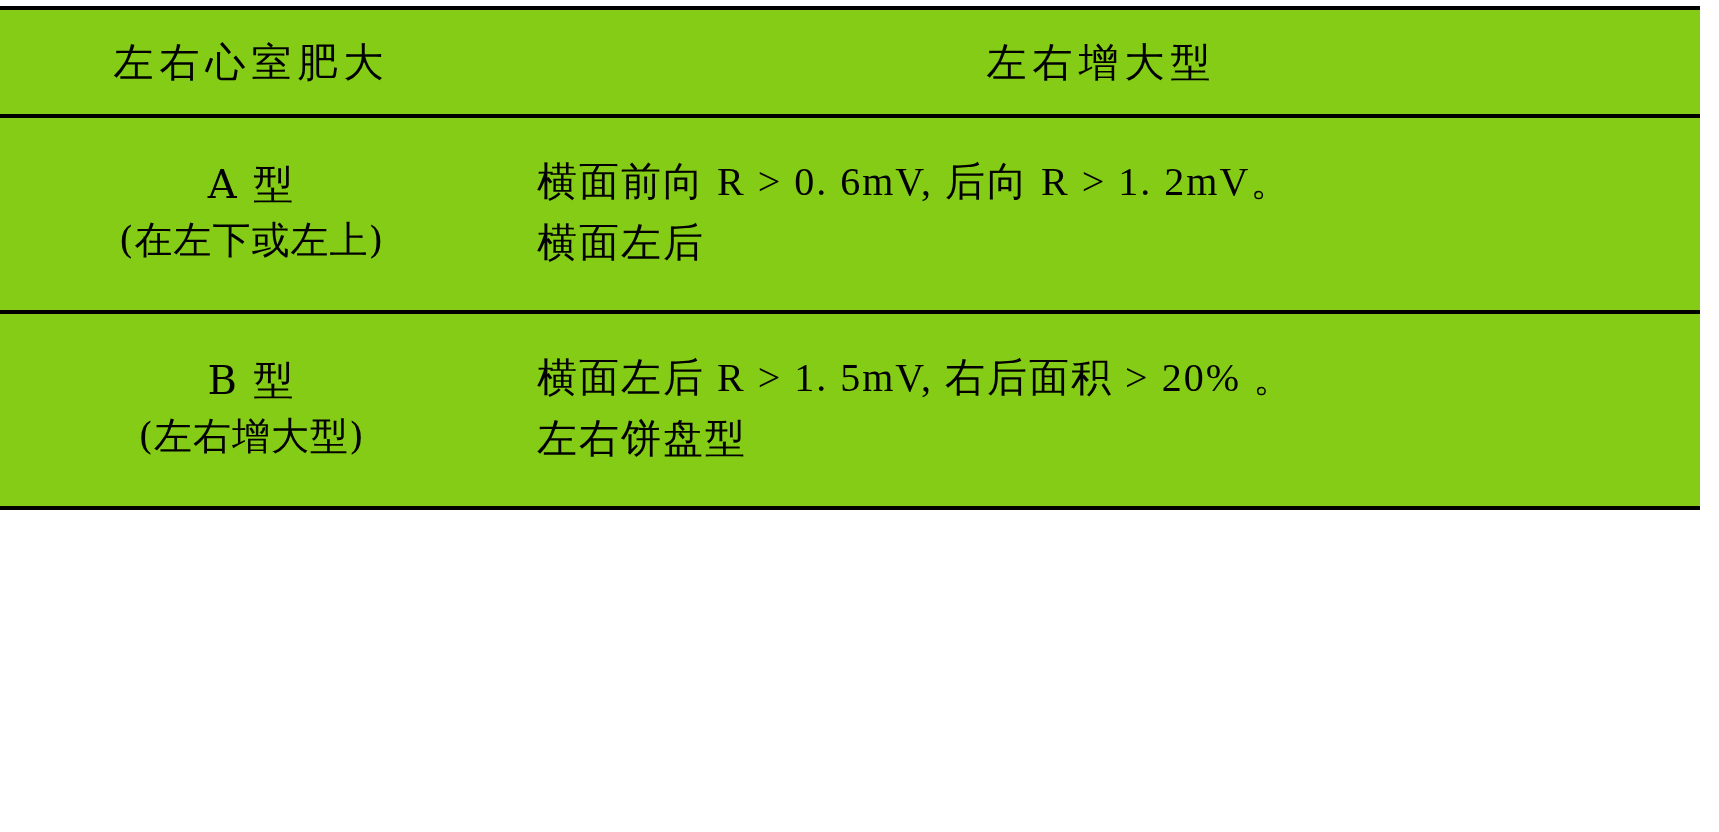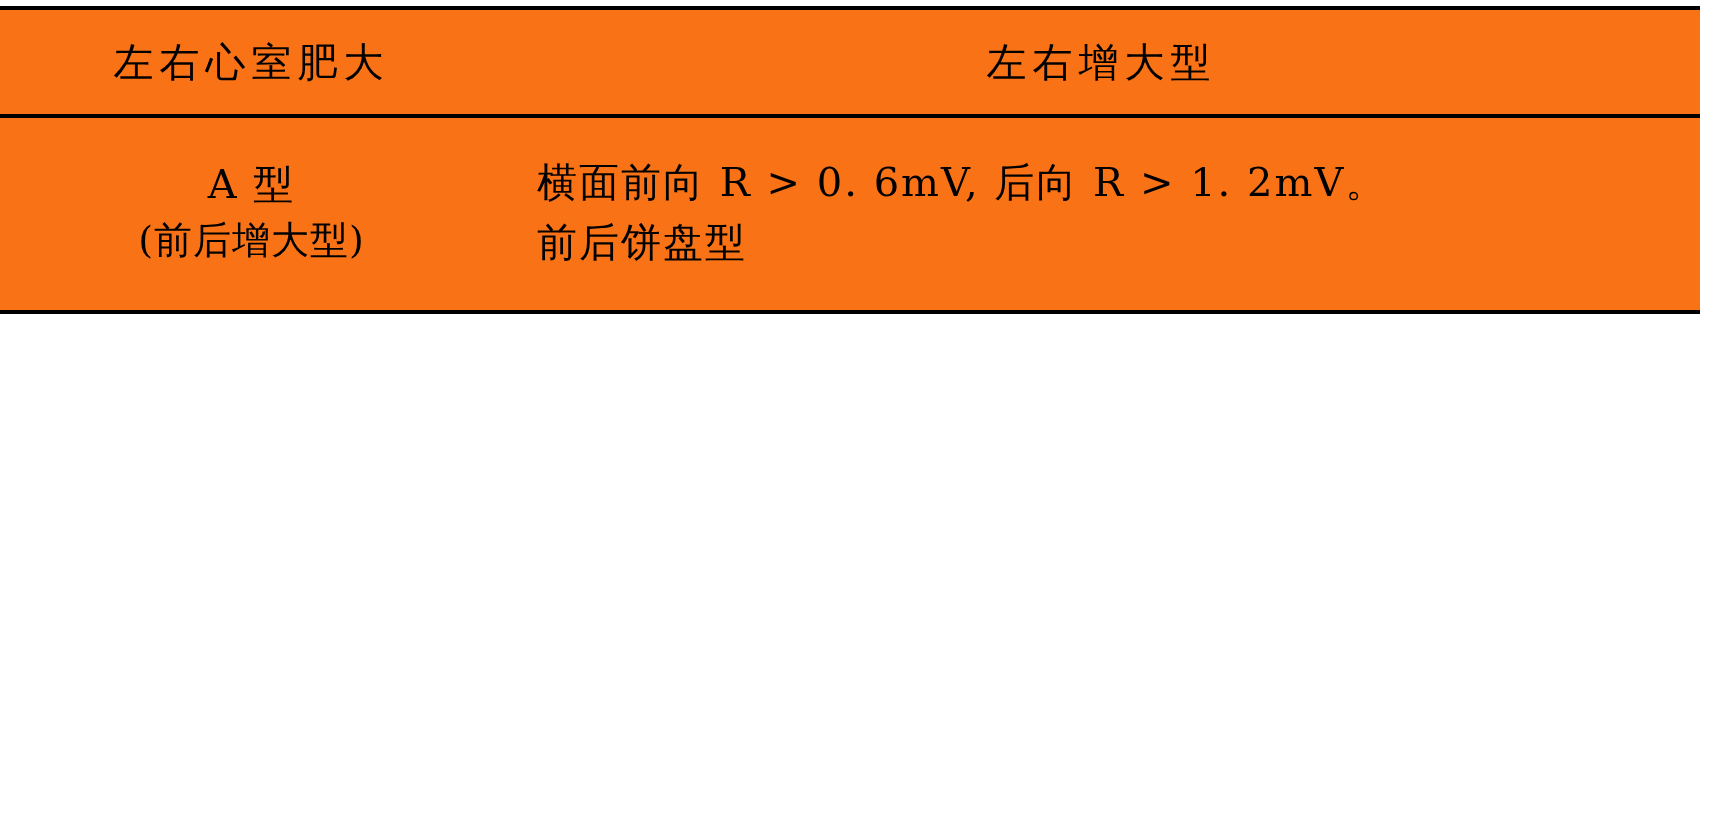--- a/index.html
+++ b/index.html
@@ -32,21 +32,21 @@
     margin: 0;
     table-layout: fixed;
   }
   table.med-table col.col-type { width: 503px; }
   table.med-table col.col-feat { width: 1197px; }
 
   table.med-table td {
     border: 0;
     padding: 0;
     vertical-align: middle;
-    background: #f97316;
+    background: #84cc16;
   }
   
   tr.head-row td {
     border-top: 4px solid #000;
     border-bottom: 4px solid #000;
   }
   tr.body-row td {
     border-bottom: 4px solid #000;
   }
   
@@ -83,21 +83,21 @@
     line-height: 1.45;
     letter-spacing: 1px;
     white-space: nowrap;
   }
   .feat-line {
     font-size: 40px;
     line-height: 1.5;
     letter-spacing: 1px;
     white-space: nowrap;
   }
-  .feat-line.l1 { letter-spacing: 2px; }
+  .feat-line.l1 { letter-spacing: 2px; font-family: Liberation Serif, serif; }
   .feat-line.l2 { letter-spacing: 2px; }
 
   
   tr.head-row { height: 108px; }
   tr.body-row { height: 196px; padding-left: 15px; }
   tr.body-row.last { height: 228px; }
 </style>
 </head>
 <body>
 
@@ -119,28 +119,42 @@
             <div class="cell-inner type">
               <span class="head-text">左右增大型</span>
             </div>
           </td>
         </tr>
 
         <tr class="body-row">
           <td class="col-sep">
             <div class="cell-inner type">
               <div class="type-name">A 型</div>
-              <div class="type-sub">(前后增大型)</div>
+              <div class="type-sub">(在左下或左上)</div>
             </div>
           </td>
           <td>
             <div class="cell-inner feat">
               <div class="feat-line l1">横面前向 R &gt; 0. 6mV, 后向 R &gt; 1. 2mV。</div>
-              <div class="feat-line l2">前后饼盘型</div>
+              <div class="feat-line l2">横面左后</div>
             </div>
           </td>
         </tr>
 
+        <tr class="body-row">
+          <td class="col-sep">
+            <div class="cell-inner type">
+              <div class="type-name">B 型</div>
+              <div class="type-sub">(左右增大型)</div>
+            </div>
+          </td>
+          <td>
+            <div class="cell-inner feat">
+              <div class="feat-line l1">横面左后 R &gt; 1. 5mV, 右后面积 &gt; 20% 。</div>
+              <div class="feat-line l2">左右饼盘型</div>
+            </div>
+          </td>
+        </tr>
 
       </tbody>
     </table>
   </div>
 </div>
 
 </body></html>

